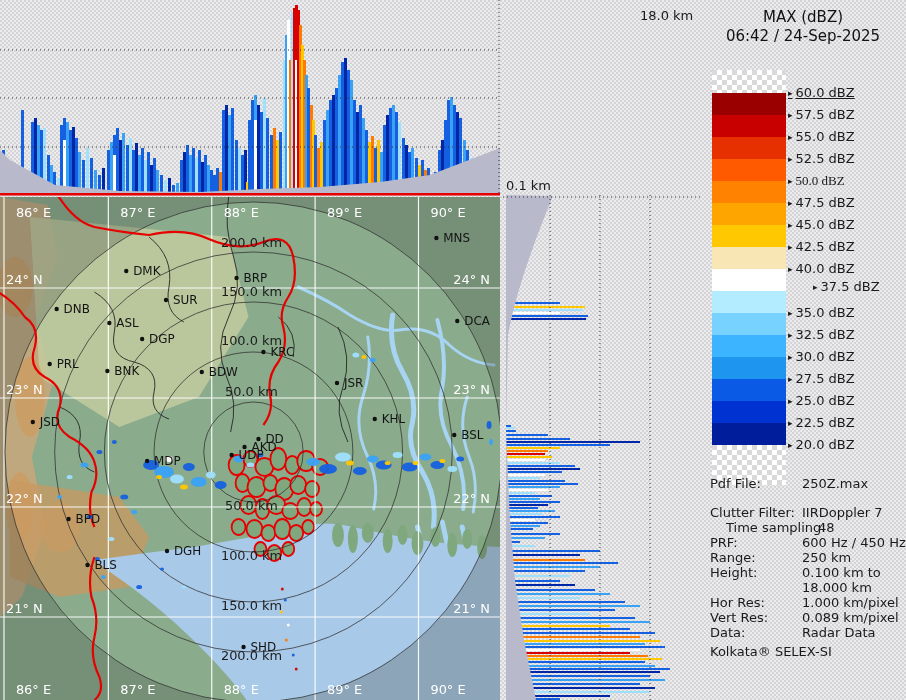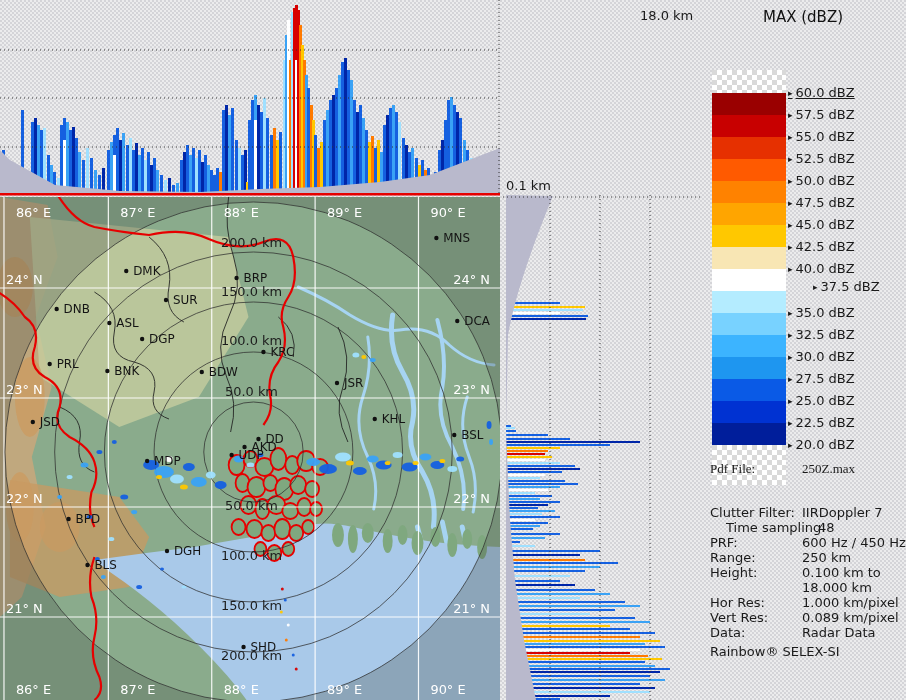--- a/index.html
+++ b/index.html
@@ -556,20 +556,21 @@
           <text x="95" y="372" class="cityLabel" text-anchor="start">BLS</text>
           <circle cx="245" cy="450" r="2.2" fill="#101010"></circle>
           <text x="252" y="454" class="cityLabel" text-anchor="start">SHD</text>
         </g>
     </svg>
   </div>
 
   <div class="sidebar">
     <div class="title-block">
       <div class="title-line">MAX (dBZ)</div>
+      <div class="title-line">06:42 / 24-Sep-2025</div>
     </div>
     <div class="legend" id="legendBox">
         <div class="legend-swatch checker" style="top:70px;height:23px;"></div>
         <div class="legend-swatch" style="top:93px;height:22px;background:#9a0000;"></div>
         <div class="legend-swatch" style="top:115px;height:22px;background:#c80000;"></div>
         <div class="legend-swatch" style="top:137px;height:22px;background:#e63000;"></div>
         <div class="legend-swatch" style="top:159px;height:22px;background:#ff5a00;"></div>
         <div class="legend-swatch" style="top:181px;height:22px;background:#ff8200;"></div>
         <div class="legend-swatch" style="top:203px;height:22px;background:#ffa500;"></div>
         <div class="legend-swatch" style="top:225px;height:22px;background:#ffc800;"></div>
@@ -580,42 +581,42 @@
         <div class="legend-swatch" style="top:335px;height:22px;background:#3cb4ff;"></div>
         <div class="legend-swatch" style="top:357px;height:22px;background:#1e96f0;"></div>
         <div class="legend-swatch" style="top:379px;height:22px;background:#0a5ae6;"></div>
         <div class="legend-swatch" style="top:401px;height:22px;background:#0032d2;"></div>
         <div class="legend-swatch" style="top:423px;height:22px;background:#001e9b;"></div>
         <div class="legend-swatch checker" style="top:445px;height:40px;"></div>
         <div class="legend-label" style="top:85px;text-decoration:underline;"><span class="marker">▸</span><span>60.0 dBZ</span></div>
         <div class="legend-label" style="top:107px;"><span class="marker">▸</span><span>57.5 dBZ</span></div>
         <div class="legend-label" style="top:129px;"><span class="marker">▸</span><span>55.0 dBZ</span></div>
         <div class="legend-label" style="top:151px;"><span class="marker">▸</span><span>52.5 dBZ</span></div>
-        <div class="legend-label" style="top:173px;"><span class="marker">▸</span><span>50.0 dBZ</span></div>
+        <div class="legend-label" style="top:173px;font-family:Liberation Serif, serif;"><span class="marker">▸</span><span>50.0 dBZ</span></div>
         <div class="legend-label" style="top:195px;"><span class="marker">▸</span><span>47.5 dBZ</span></div>
         <div class="legend-label" style="top:217px;"><span class="marker">▸</span><span>45.0 dBZ</span></div>
         <div class="legend-label" style="top:239px;"><span class="marker">▸</span><span>42.5 dBZ</span></div>
         <div class="legend-label" style="top:261px;"><span class="marker">▸</span><span>40.0 dBZ</span></div>
         <div class="legend-label" style="top:279px;margin-left:25px;"><span class="marker">▸</span><span>37.5 dBZ</span></div>
         <div class="legend-label" style="top:305px;"><span class="marker">▸</span><span>35.0 dBZ</span></div>
         <div class="legend-label" style="top:327px;"><span class="marker">▸</span><span>32.5 dBZ</span></div>
         <div class="legend-label" style="top:349px;"><span class="marker">▸</span><span>30.0 dBZ</span></div>
         <div class="legend-label" style="top:371px;"><span class="marker">▸</span><span>27.5 dBZ</span></div>
         <div class="legend-label" style="top:393px;"><span class="marker">▸</span><span>25.0 dBZ</span></div>
         <div class="legend-label" style="top:415px;"><span class="marker">▸</span><span>22.5 dBZ</span></div>
         <div class="legend-label" style="top:437px;"><span class="marker">▸</span><span>20.0 dBZ</span></div>
       </div>
     <div class="info" id="infoBox">
-        <div class="info-row" style="top:461px;font-family:Liberation Serif, serif;"><span>Pdf File:</span><span class="val">250Z.max</span></div>
+        <div class="info-row" style="top:476px;"><span>Pdf File:</span><span class="val">250Z.max</span></div>
         <div class="info-row" style="top:505px;"><span>Clutter Filter:</span><span class="val">IIRDoppler 7</span></div>
         <div class="info-row" style="top:520px;margin-left:16px;"><span>Time sampling:</span><span class="val">48</span></div>
         <div class="info-row" style="top:535px;"><span>PRF:</span><span class="val">600 Hz / 450 Hz</span></div>
         <div class="info-row" style="top:550px;"><span>Range:</span><span class="val">250 km</span></div>
         <div class="info-row" style="top:565px;"><span>Height:</span><span class="val">0.100 km to</span></div>
         <div class="info-row" style="top:580px;"><span></span><span class="val">18.000 km</span></div>
         <div class="info-row" style="top:595px;"><span>Hor Res:</span><span class="val">1.000 km/pixel</span></div>
         <div class="info-row" style="top:610px;"><span>Vert Res:</span><span class="val">0.089 km/pixel</span></div>
         <div class="info-row" style="top:625px;"><span>Data:</span><span class="val">Radar Data</span></div>
       </div>
-    <div class="brand" id="brandLine" style="top:644px">Rainbow® SELEX-SI</div>
+    <div class="brand" id="brandLine" style="top:644px">Kolkata® SELEX-SI</div>
   </div>
 
 </div>
 
 </body></html>

